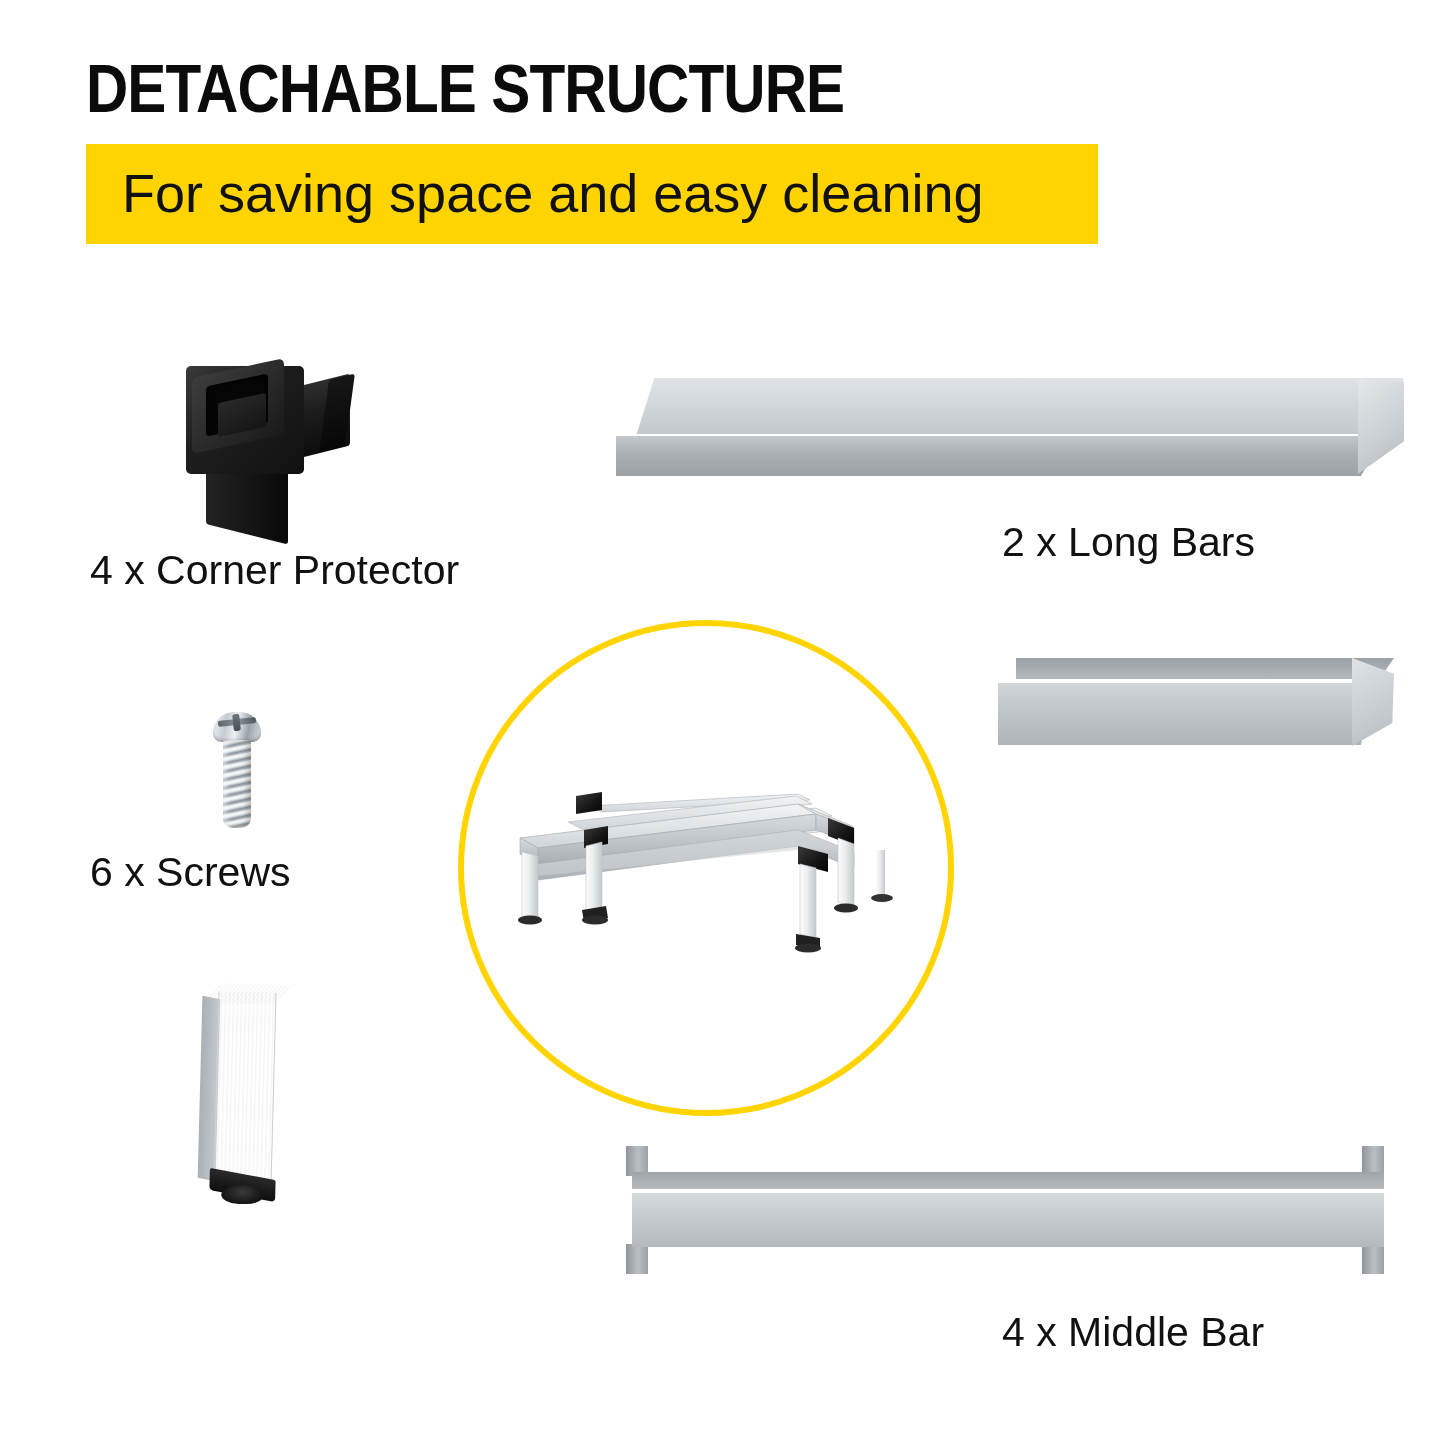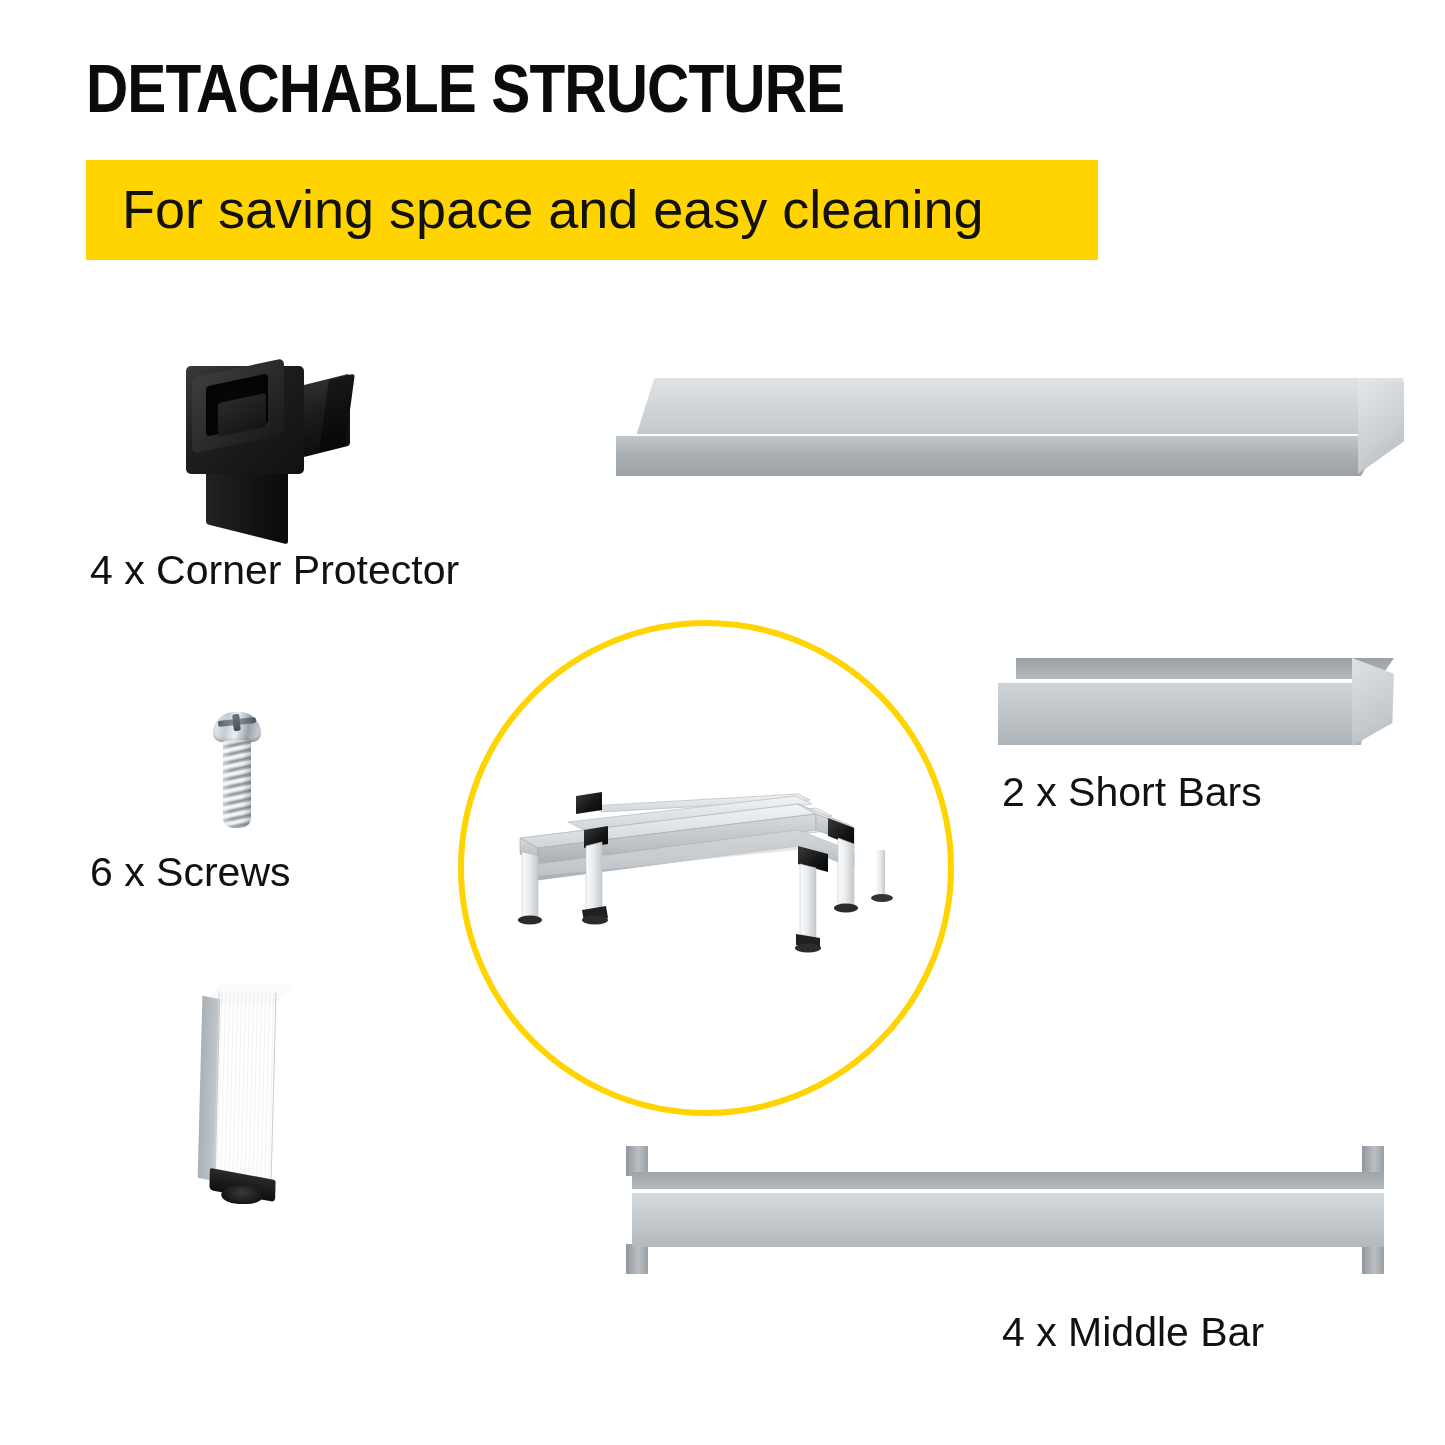--- a/index.html
+++ b/index.html
@@ -27,21 +27,21 @@
     line-height: 72px;
     letter-spacing: -1px;
     color: #0b0b0b;
     transform: scaleX(0.86);
     transform-origin: left top;
     white-space: nowrap;
   }
   .banner {
     position: absolute;
     left: 86px;
-    top: 160px;
+    top: 144px;
     width: 1012px;
     height: 100px;
     background: #FFD400;
   }
   .banner-text {
     position: absolute;
     left: 36px;
     top: 50%;
     transform: translateY(-52%);
     font-size: 54px;
@@ -379,37 +379,37 @@
     <div class="cp-socket-face"></div>
   </div>
   <div class="label" style="left:90px; top:542px;">4 x Corner Protector</div>
 
   <div class="bar long-bar">
     <div class="bar-top brushed lb-top"></div>
     <div class="lb-seam"></div>
     <div class="bar-front brushed lb-front"></div>
     <div class="lb-cap brushed"></div>
   </div>
+  <div class="label" style="left:1002px; top:514px;">2 x Long Bars</div>
 
   <div class="screw">
     <div class="screw-head">
       <div class="screw-slot"></div>
       <div class="screw-slot2"></div>
     </div>
     <div class="screw-shaft"></div>
   </div>
   <div class="label" style="left:90px; top:844px;">6 x Screws</div>
 
   <div class="bar short-bar">
     <div class="bar-top brushed sb-top"></div>
     <div class="sb-seam"></div>
     <div class="bar-front brushed sb-front"></div>
     <div class="sb-cap brushed"></div>
   </div>
-  <div class="label" style="left:1002px; top:764px;">2 x Short Bars</div>
 
   <div class="support-leg">
     <div class="leg-top brushed"></div>
     <div class="leg-side"></div>
     <div class="leg-front brushed"></div>
     <div class="leg-foot"></div>
     <div class="leg-foot-pad"></div>
   </div>
 
   <div class="bar middle-bar">

